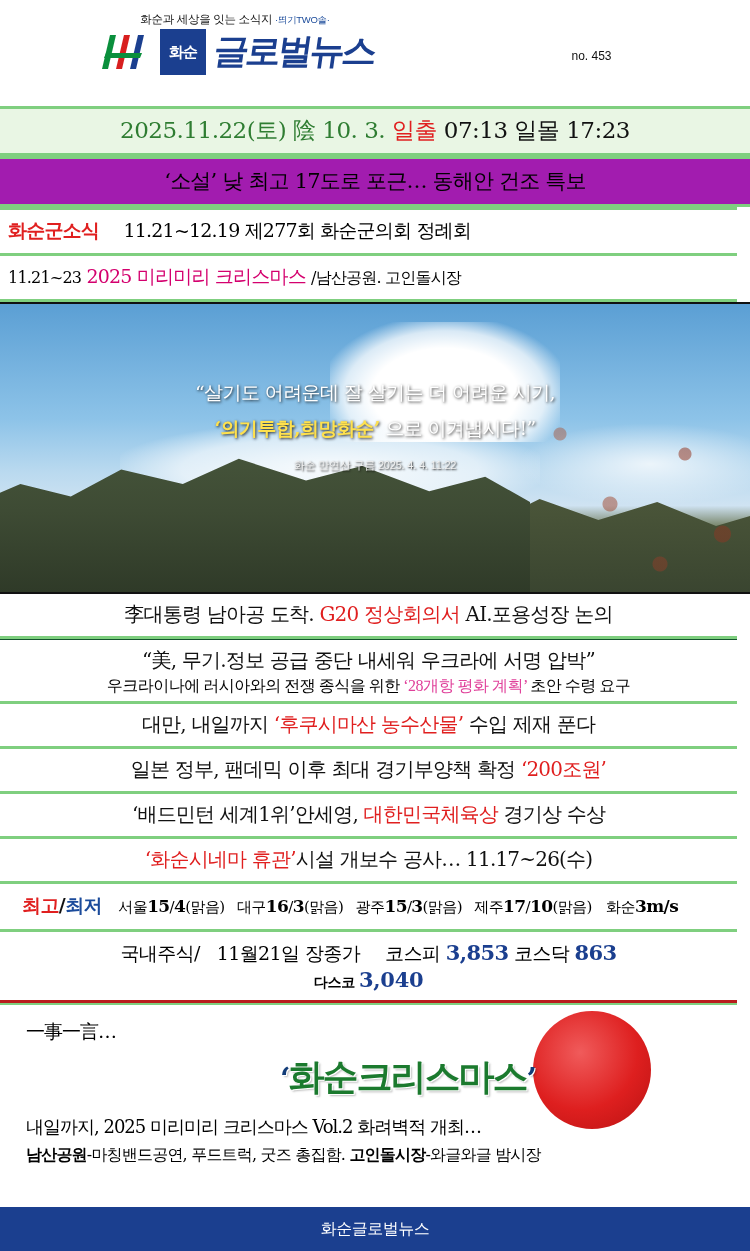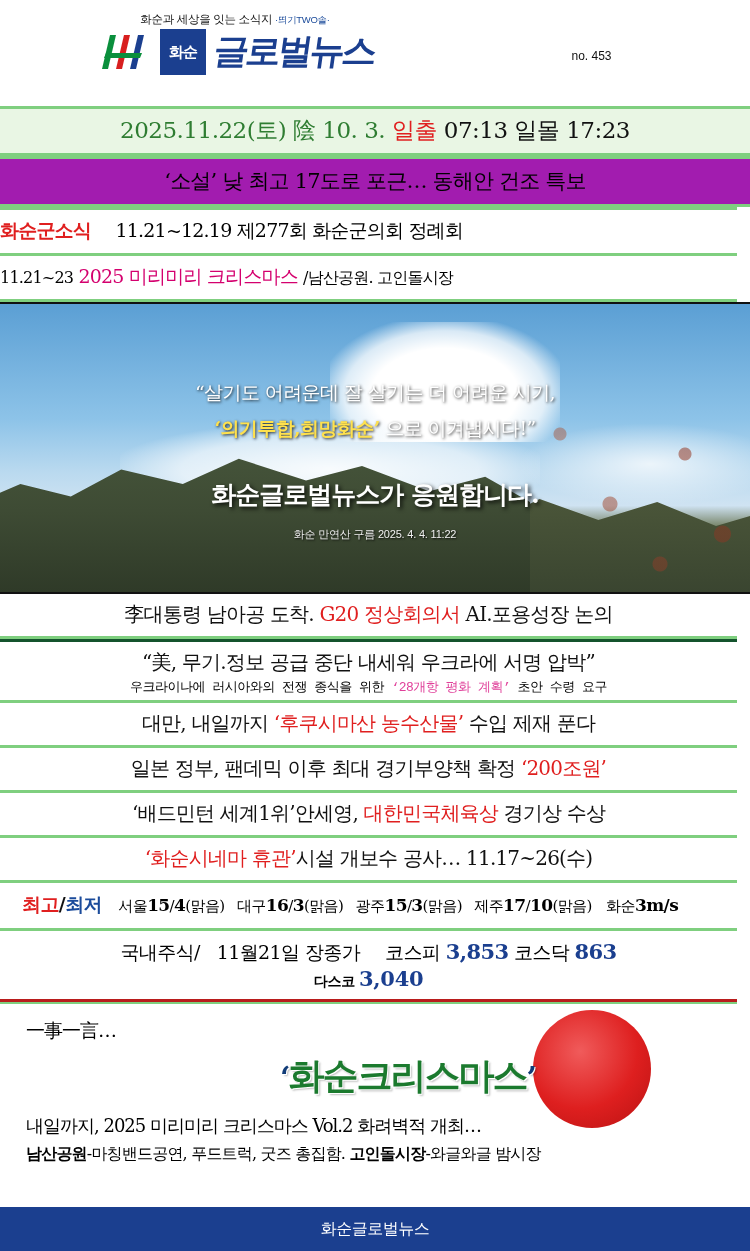--- a/index.html
+++ b/index.html
@@ -103,39 +103,39 @@
   .band-date .g { color: #2f7d32; }
   .band-date .r { color: #e01f1f; }
   .band-head {
     font-size: 21px;
     padding: 8px 0 9px;
     letter-spacing: -0.8px;
     font-family: "DejaVu Serif", serif;
   }
   .news-band {
     font-size: 19px;
-    padding: 8px 0 9px;
+    padding: 8px 8px 9px;
     font-family: "DejaVu Serif", serif;
     letter-spacing: -0.8px;
   }
   .news-band .red { color: #e01f1f; }
   .news-band .magenta { color: #d4006e; }
   .news-band .small { font-size: 16px; }
   .sub-line {
-    font-size: 13px;
+    font-size: 16px;
     text-align: center;
     padding: 2px 12px 4px;
     letter-spacing: -0.5px;
-    font-family: Liberation Mono, monospace;
+    font-family: Liberation Serif, serif;
   }
   .sub-line .pink { color: #e0409a; }
 
   
   .notice {
-    border-top: 3px solid #14532d;
+    border-top: 1px solid #14532d;
     border-bottom: 3px solid #7fcf7f;
     text-align: center;
     font-size: 20px;
     padding: 7px 0 8px;
     font-family: "DejaVu Serif", serif;
     letter-spacing: -0.8px;
   }
   .notice .red { color: #e01f1f; }
   .notice .plain { color:#111; }
 
@@ -370,21 +370,20 @@
     <div class="cloud3"></div>
     <div class="mountain2"></div>
     <div class="mountain"></div>
     <div class="tree-right"></div>
     <div class="photo-caption-wrap">
       <div class="pc1">“살기도 어려운데 잘 살기는 더 어려운 시기,</div>
       <div class="pc2">
         <b>‘의기투합,희망화순’</b>
         <span>으로 이겨냅시다!”</span>
       </div>
-      <div class="pc3">화순글로벌뉴스가 응원합니다.</div>
       <div class="pc4">화순 만연산 구름 2025. 4. 4. 11:22</div>
     </div>
   </div>
 
   <div class="notice" style="border-top:none">
     <span class="plain">李대통령 남아공 도착. </span><span class="red">G20 정상회의서</span><span class="plain"> AI.포용성장 논의</span>
   </div>
 
   <div class="notice" style="border-bottom:none;padding-bottom:0">
     <span class="plain">“美, 무기.정보 공급 중단 내세워 우크라에 서명 압박”</span>

